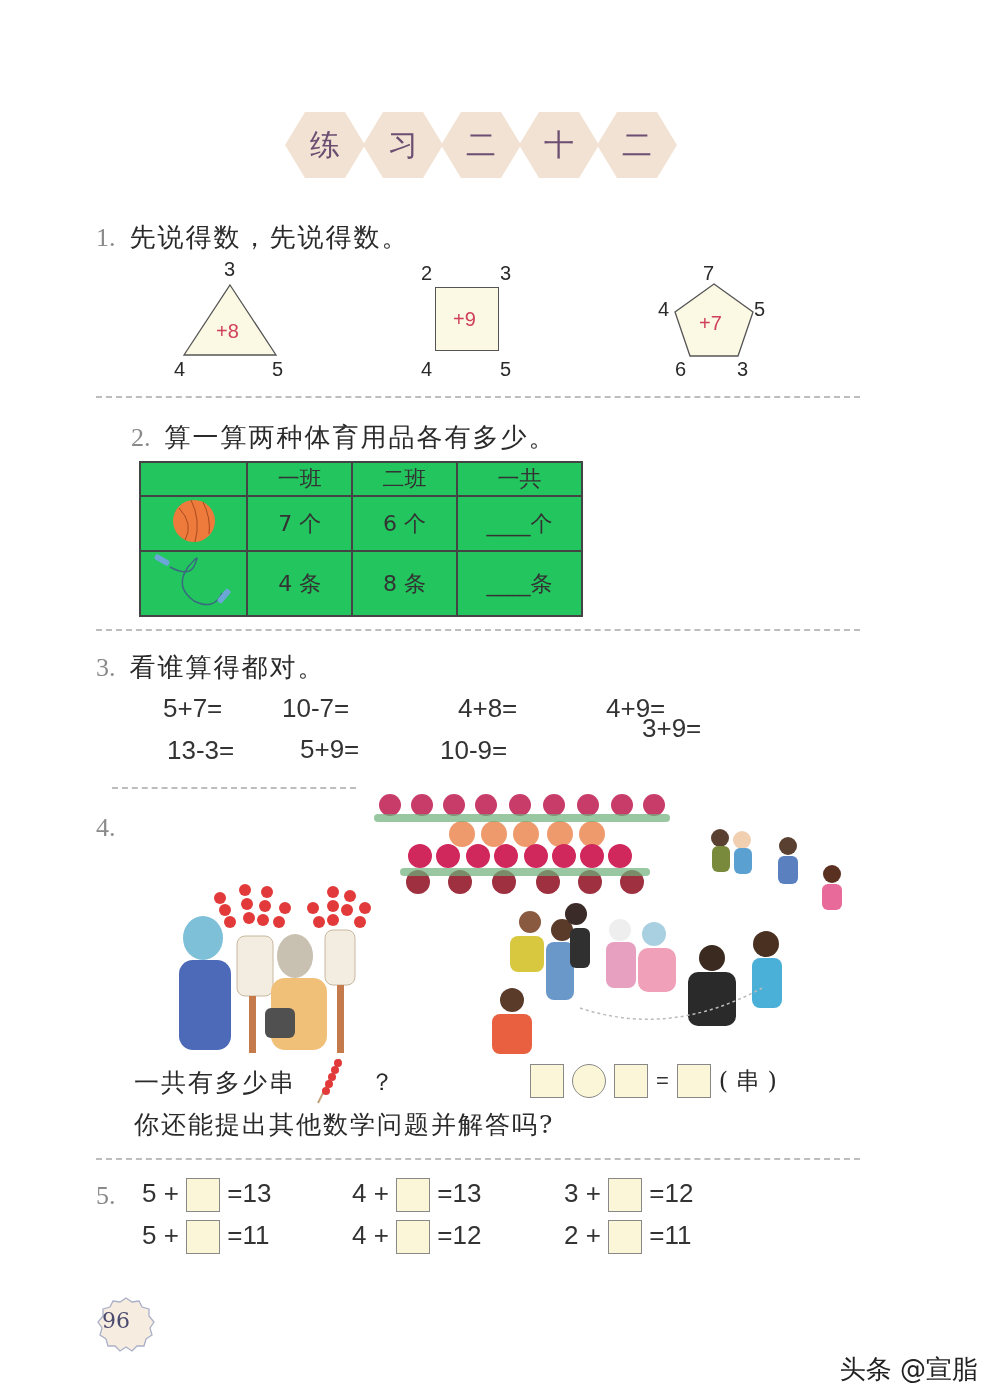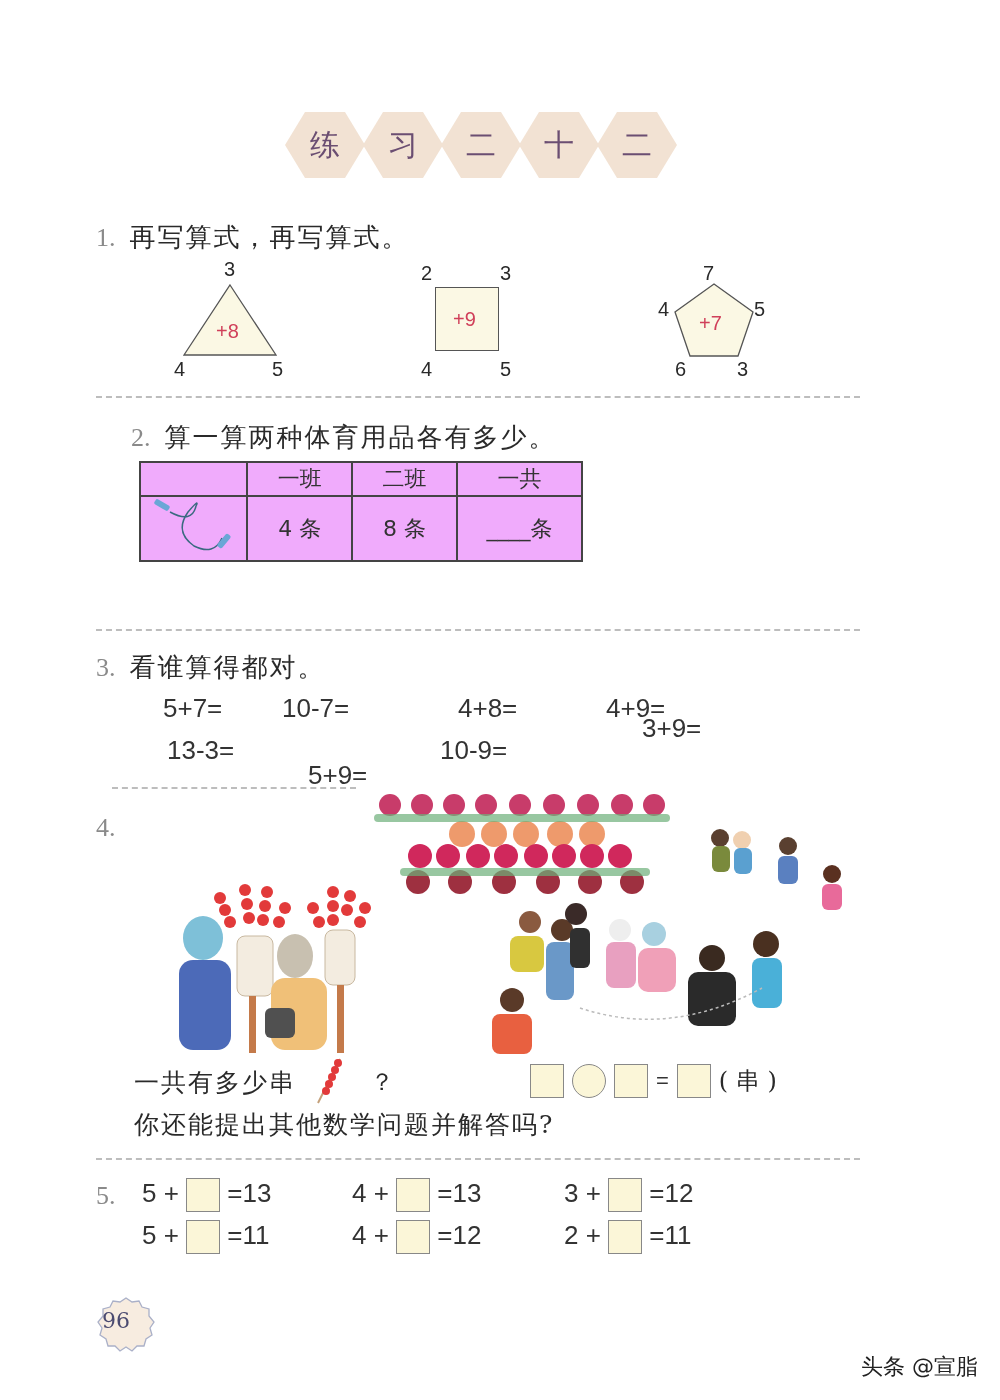--- a/index.html
+++ b/index.html
@@ -8,41 +8,41 @@
   .abs { position:absolute; }
   .serif { font-family:"DejaVu Serif", "Liberation Serif", serif; }
   .title-wrap { left:285px; top:112px; display:flex; gap:2px; }
   .hex { width:80px; height:66px; background:#f2e2d3; clip-path:polygon(25% 0,75% 0,100% 50%,75% 100%,25% 100%,0 50%);
          display:flex; align-items:center; justify-content:center; font-size:30px; color:#6b4e72; margin-right:-4px; }
   .q-head { font-size:26px; color:#2a2a2a; letter-spacing:2px; }
   .q-num { color:#8a8a8a; font-family:"Liberation Serif", serif; font-size:26px; margin-right:14px; letter-spacing:0; }
   .divider { height:0; border-top:2px dashed #bdbdbd; }
   .num { font-family:"Liberation Sans", sans-serif; font-size:20px; color:#2a2a2a; }
   .shape-label { font-family:"Liberation Sans", sans-serif; font-size:20px; color:#d0405a; }
-  table.sport { border-collapse:collapse; background:#f0abfc; }
+  table.sport { border-collapse:collapse; background:#22c55e; }
   table.sport td { border:2px solid #444; text-align:center; font-size:22px; color:#333; }
   .eq-row { font-family:"Liberation Sans", sans-serif; font-size:26px; color:#333; }
   .box { display:inline-block; width:32px; height:32px; border:1.5px solid #888; background:#fbf6d8; vertical-align:middle; }
   .circ { display:inline-block; width:32px; height:32px; border:1.5px solid #888; border-radius:50%; background:#fbf6d8; vertical-align:middle; }
   .page-badge { left:96px; top:1296px; width:60px; height:56px; }
-  .watermark { right:22px; top:1352px; font-size:22px; color:#222; }
+  .watermark { right:22px; top:1352px; font-size:26px; color:#222; }
 </style>
 </head>
 <body>
 
 <div class="abs title-wrap">
   <div class="hex serif">练</div>
   <div class="hex serif">习</div>
   <div class="hex serif">二</div>
   <div class="hex serif">十</div>
   <div class="hex serif">二</div>
 </div>
 
 <div class="abs q-head serif" style="left:96px;top:220px;">
-  <span class="q-num">1.</span><span>再写算式，再写算式。</span>
+  <span class="q-num">1.</span><span>先说得数，先说得数。</span>
 </div>
 
 <svg class="abs" style="left:180px;top:283px;" width="100" height="74">
   <polygon points="50,2 96,72 4,72" fill="#fbf8e4" stroke="#555" stroke-width="1.3"></polygon>
 </svg>
 <div class="abs num" style="left:224px;top:258px;">3</div>
 <div class="abs num" style="left:174px;top:358px;">4</div>
 <div class="abs num" style="left:272px;top:358px;">5</div>
 <div class="abs shape-label" style="left:216px;top:320px;">+8</div>
 
@@ -68,20 +68,31 @@
 <div class="abs q-head serif" style="left:96px;top:420px;margin-left:35px;">
   <span class="q-num">2.</span><span>算一算两种体育用品各有多少。</span>
 </div>
 <table class="abs sport" style="left:139px;top:461px;width:444px;">
   <tbody>
       <tr style="height:32px;">
     <td style="width:104px;"></td>
     <td style="width:104px;" class="serif">一班</td>
     <td style="width:104px;" class="serif">二班</td>
     <td style="width:124px;" class="serif">一共</td>
+  </tr>
+  <tr style="height:52px;">
+    <td>
+      <svg width="46" height="46" viewBox="0 0 46 46">
+            <circle cx="23" cy="23" r="21" fill="#ee7a3c"></circle>
+            <path d="M8 10 Q23 26 14 42 M20 2 Q30 22 24 44 M32 4 Q40 20 38 36" stroke="#a84a20" stroke-width="1" fill="none"></path>
+          </svg>
+    </td>
+    <td>7 个</td>
+    <td>6 个</td>
+    <td>____个</td>
   </tr>
   <tr style="height:60px;">
     <td>
       <svg width="84" height="56" viewBox="0 0 84 56">
             <rect x="2" y="4" width="16" height="6" rx="2" fill="#6aa6d6" transform="rotate(30 10 7)"></rect>
             <path d="M18 14 Q40 26 44 8 Q48 0 36 14 Q22 34 42 48 Q62 58 70 40" stroke="#3a6a80" stroke-width="1.5" fill="none"></path>
             <rect x="64" y="40" width="16" height="6" rx="2" fill="#6aa6d6" transform="rotate(-50 72 43)"></rect>
           </svg>
     </td>
     <td>4 条</td>
@@ -94,21 +105,21 @@
 <div class="abs divider" style="left:96px;top:629px;width:764px;"></div>
 
 <div class="abs q-head serif" style="left:96px;top:650px;">
   <span class="q-num">3.</span><span>看谁算得都对。</span>
 </div>
 <div class="abs eq-row" style="left:163px;top:693px;">5+7=</div>
 <div class="abs eq-row" style="left:282px;top:693px;">10-7=</div>
 <div class="abs eq-row" style="left:458px;top:693px;">4+8=</div>
 <div class="abs eq-row" style="left:606px;top:693px;">4+9=</div>
 <div class="abs eq-row" style="left:143px;top:735px;margin-left:24px;">13-3=</div>
-<div class="abs eq-row" style="left:300px;top:760px;margin-left:8px;">5+9=</div>
+<div class="abs eq-row" style="left:300px;top:734px;">5+9=</div>
 <div class="abs eq-row" style="left:440px;top:735px;">10-9=</div>
 <div class="abs eq-row" style="left:606px;top:713px;margin-left:36px;">3+9=</div>
 
 <div class="abs divider" style="left:112px;top:787px;width:244px;"></div>
 
 <div class="abs q-head" style="left:96px;top:812px;">
   <span class="q-num">4.</span>
 </div>
 
 <svg class="abs" style="left:370px;top:790px;" width="305" height="110">

